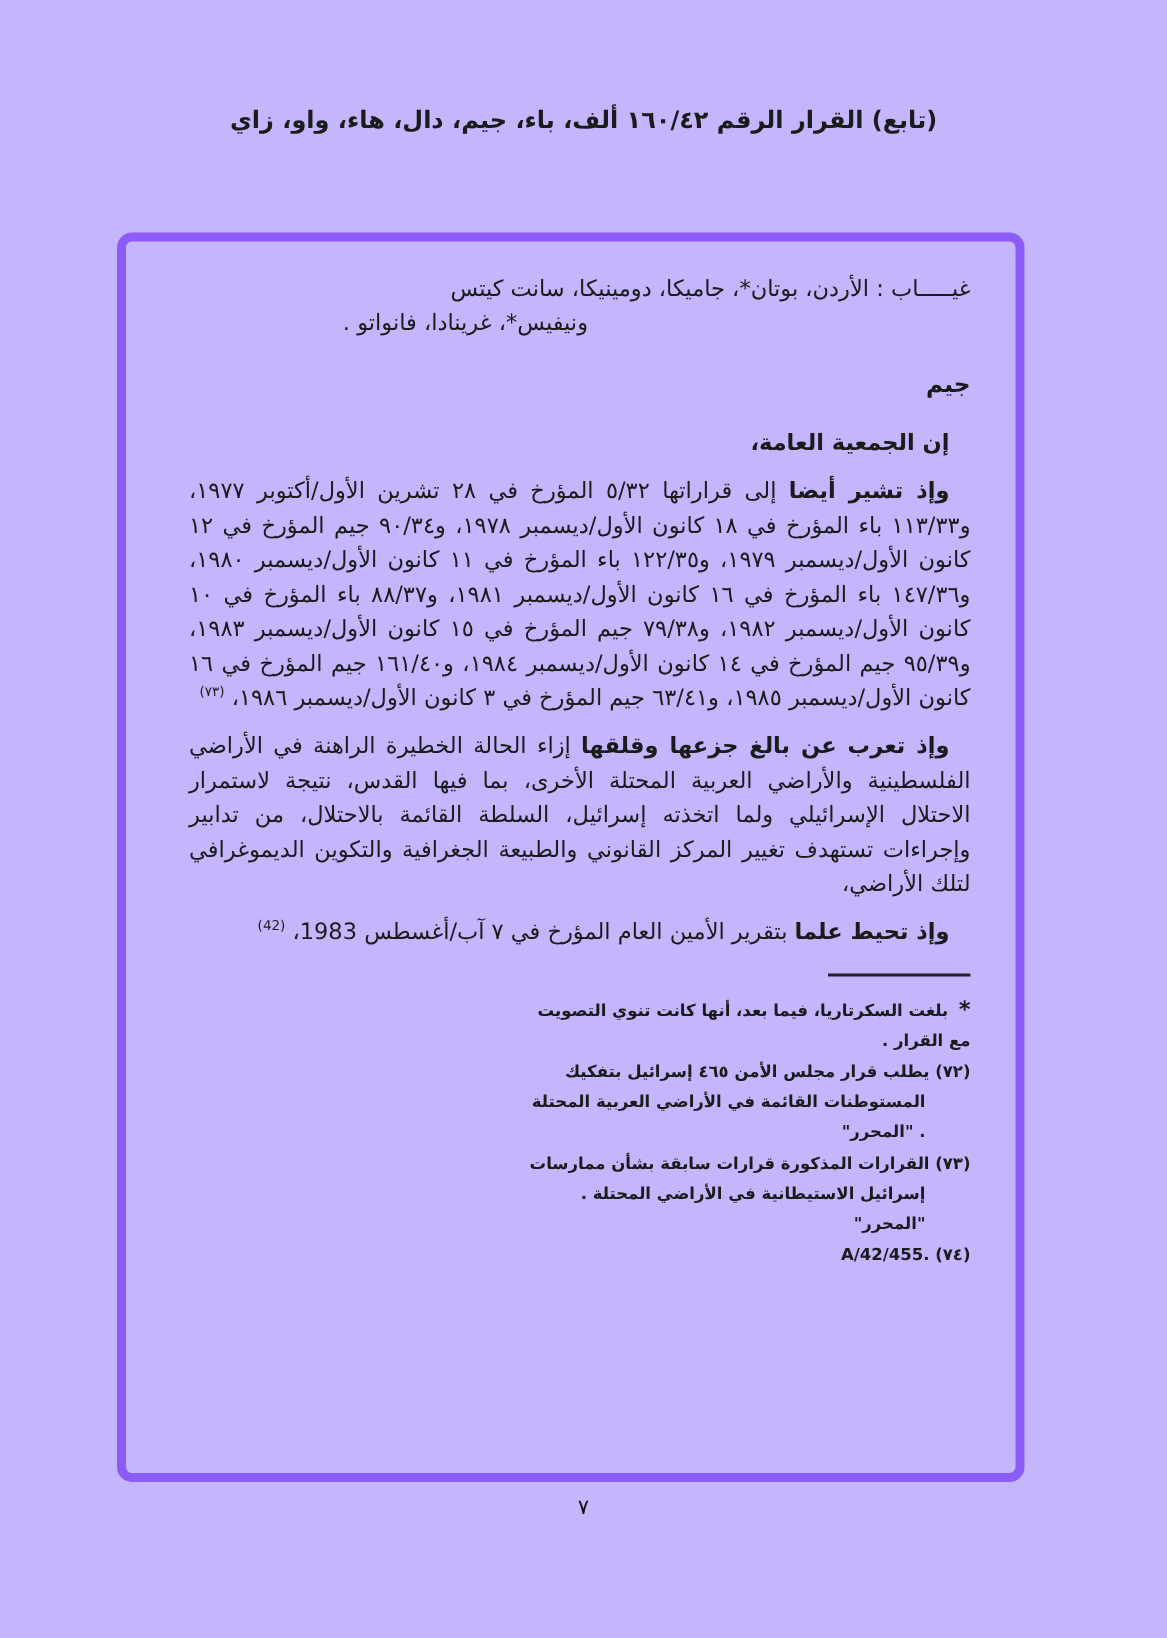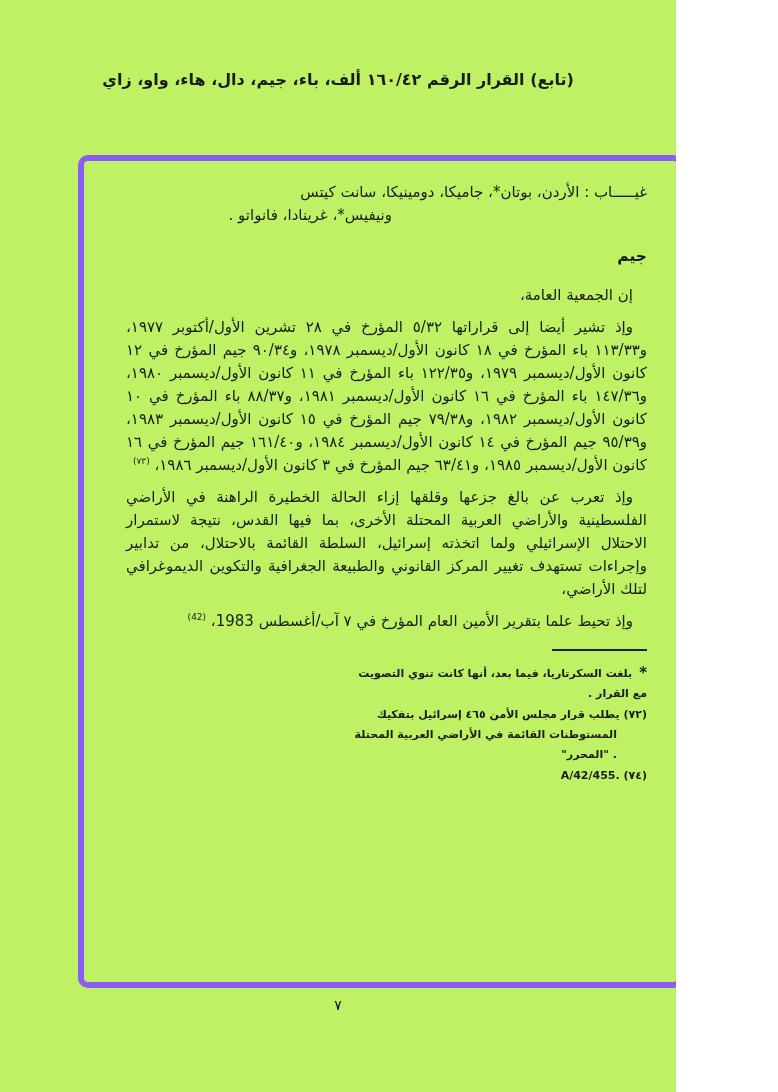--- a/index.html
+++ b/index.html
@@ -1,34 +1,34 @@
 <!DOCTYPE html>
 <html lang="ar"><head>
 <meta charset="utf-8">
 <style>
   html,body{margin:0;padding:0;background:#ffffff;}
   .page{
-    position:relative;width:676px;height:1092px;background:#bef264;
+    position:relative;width:778px;height:1092px;background:#c4b5fd;
     font-family:"DejaVu Sans",sans-serif;color:#1b1b1b;direction:rtl;overflow:hidden;
   }
   .hdr1{position:absolute;top:70px;left:0;right:0;text-align:center;
         font-weight:bold;font-size:16px;letter-spacing:0;}
   .hdr2{position:absolute;top:104px;left:0;right:0;text-align:center;
         font-weight:bold;font-size:11px;}
   .gbox{
     position:absolute;left:78px;top:155px;width:605px;height:833px;
     box-sizing:border-box;border:6px solid #8b5cf6;border-radius:10px;
     padding:20px 30px 0 42px;background:transparent;
   }
   .bodytext{font-size:15px;line-height:23px;}
   .absent{margin-bottom:13px;text-align:right;}
   .absent .l2{margin-right:255px;}
   .jeem{text-align:right;font-weight:bold;font-size:15.5px;margin:18px 0 16px 0;}
   p.par{margin:0 0 9px 0;text-indent:14px;text-align:justify;}
-  p.par .lead{font-weight:normal;}
+  p.par .lead{font-weight:bold;}
   sup.ref{font-size:9px;line-height:0;}
   .fnsep{width:95px;height:2px;background:#222;margin:16px 0 12px auto;}
   .fns{width:300px;margin-right:0;font-size:11px;font-weight:bold;line-height:20px;text-align:right;}
   .fn{padding-right:30px;text-indent:-30px;margin:0 0 1px 0;}
   .fn.star{padding-right:0;text-indent:0;}
   .fn .marker{font-size:15px;margin-left:7px;vertical-align:-1px;}
   .pageno{position:absolute;top:997px;left:0;right:0;text-align:center;font-size:14px;color:#111;}
 </style>
 </head>
 <body>
@@ -54,20 +54,21 @@
 
       <p class="par"><span class="lead">وإذ تعرب عن بالغ جزعها وقلقها</span><span> إزاء الحالة الخطيرة الراهنة في الأراضي الفلسطينية والأراضي العربية المحتلة الأخرى، بما فيها القدس، نتيجة لاستمرار الاحتلال الإسرائيلي ولما اتخذته إسرائيل، السلطة القائمة بالاحتلال، من تدابير وإجراءات تستهدف تغيير المركز القانوني والطبيعة الجغرافية والتكوين الديموغرافي لتلك الأراضي،</span></p>
 
       <p class="par"><span class="lead">وإذ تحيط علما</span><span> بتقرير الأمين العام المؤرخ في ٧ آب/أغسطس 1983، </span><sup class="ref">(42)</sup></p>
 
       <div class="fnsep"></div>
 
       <div class="fns">
         <div class="fn star"><span class="marker">*</span><span>بلغت السكرتاريا، فيما بعد، أنها كانت تنوي التصويت مع القرار .</span></div>
         <div class="fn">(٧٢) يطلب قرار مجلس الأمن ٤٦٥ إسرائيل بتفكيك المستوطنات القائمة في الأراضي العربية المحتلة . "المحرر"</div>
+        <div class="fn">(٧٣) القرارات المذكورة قرارات سابقة بشأن ممارسات إسرائيل الاستيطانية في الأراضي المحتلة . "المحرر"</div>
         <div class="fn">(٧٤) A/42/455.‎</div>
       </div>
 
     </div>
   </div>
 
   <div class="pageno">٧</div>
 
 </div>
 

